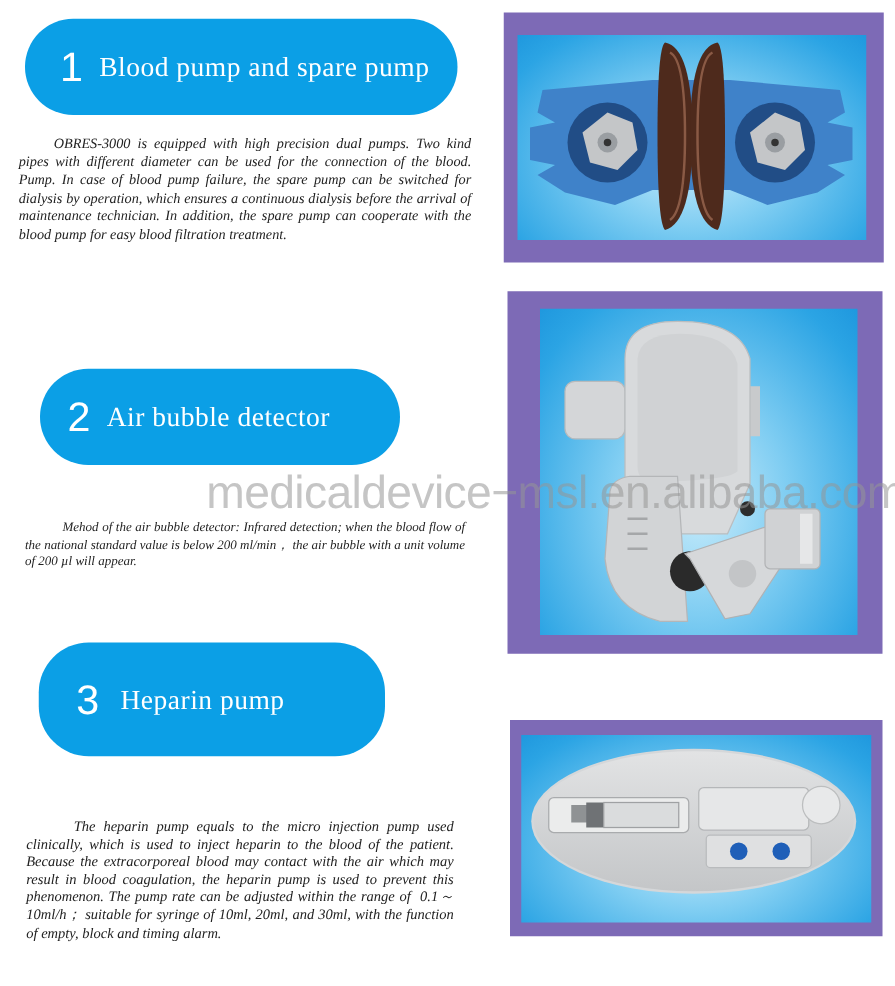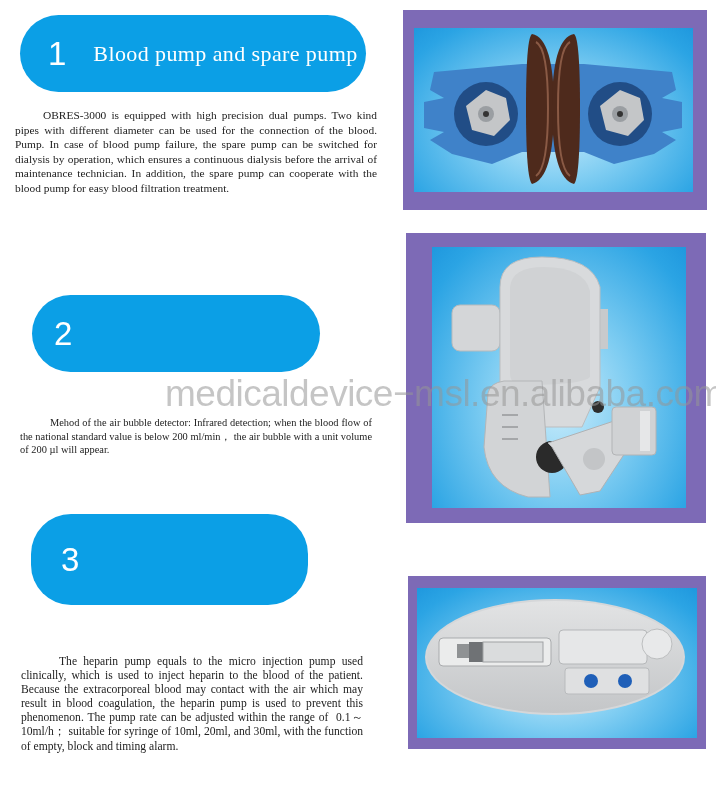--- a/index.html
+++ b/index.html
@@ -2,24 +2,24 @@
 <html><head>
 <meta charset="utf-8">
 <style>
   html, body { margin:0; padding:0; background:#ffffff; }
   body { width:716px; height:789px; position:relative; overflow:hidden; font-family:"Liberation Serif", serif; }
   .pill {
     position:absolute; background:#0b9fe6; border-radius:40px;
     display:flex; align-items:center; color:#ffffff; box-sizing:border-box;
   }
   .pill .num { font-family:"Liberation Sans", sans-serif; font-size:33px; line-height:1; }
-  .pill .title { font-family:"Liberation Serif", serif; font-size:22px; letter-spacing:0.4px; margin-left:27px; }
+  .pill .title { font-family:"Liberation Serif", serif; font-size:22px; letter-spacing:0.4px; margin-left:13px; }
   .para {
     position:absolute; color:#222; font-family:"Liberation Serif", serif;
-    text-align:justify; text-align-last:left; margin:0;
+    text-align:justify; text-align-last:left; margin:0;font-style:italic;
   }
   .frame { position:absolute; background:#7d6ab6; }
   .inner {
     position:absolute;
     background: radial-gradient(ellipse at 50% 60%, #c9ecfb 0%, #7fcdf2 40%, #2ba4e4 85%, #1f98de 100%);
     overflow:hidden;
   }
   .watermark {
     position:absolute; left:165px; top:373px;
     font-family:"Liberation Sans", sans-serif; font-size:37px; letter-spacing:-0.5px;
@@ -50,20 +50,21 @@
       <path d="M118 6 Q140 10 140 80 Q140 150 118 156 Q112 150 112 80 Q112 10 118 6 Z" fill="#4e2a1c"></path>
       <path d="M160 6 Q138 10 138 80 Q138 150 160 156 Q166 150 166 80 Q166 10 160 6 Z" fill="#4e2a1c"></path>
       <path d="M122 14 Q134 20 134 80 Q134 140 122 148" stroke="#8a5a45" stroke-width="2" fill="none"></path>
       <path d="M156 14 Q144 20 144 80 Q144 140 156 148" stroke="#8a5a45" stroke-width="2" fill="none"></path>
     </svg>
   </div>
 </div>
 
 <div class="pill" style="left:32px; top:295px; width:288px; height:77px; padding-left:22px;">
   <span class="num">2</span>
+  <span class="title">Air bubble detector</span>
 </div>
 <p class="para" style="left:20px; top:416px; width:352px; font-size:10.4px; line-height:13.5px; text-indent:30px;">Mehod of the air bubble detector: Infrared detection; when the blood flow of the national standard value is below 200 ml/min， the air bubble with a unit volume of 200 µl will appear.</p>
 
 <div class="frame" style="left:406px; top:233px; width:300px; height:290px;">
   <div class="inner" style="left:26px; top:14px; width:254px; height:261px;">
     <svg width="254" height="261" viewBox="0 0 254 261">
       <rect x="20" y="58" width="48" height="46" rx="8" fill="#d4d6d8" stroke="#b8babc"></rect>
       <rect x="160" y="62" width="16" height="40" fill="#c8cacc"></rect>
       <path d="M68 40 Q68 10 110 10 Q160 10 168 40 L168 140 L150 180 L68 180 Z" fill="#d8dadc" stroke="#bbbdbf"></path>
       <path d="M78 40 Q80 20 112 20 Q152 20 158 44 L158 130 Q150 138 90 138 Q78 138 78 126 Z" fill="#d0d2d4"></path>
@@ -76,20 +77,21 @@
       <circle cx="162" cy="212" r="11" fill="#c3c5c7"></circle>
       <circle cx="166" cy="160" r="6" fill="#2d2d2d"></circle>
       <rect x="180" y="160" width="44" height="48" rx="4" fill="#d0d2d4" stroke="#b2b4b6"></rect>
       <rect x="208" y="164" width="10" height="40" fill="#e6e7e8"></rect>
     </svg>
   </div>
 </div>
 
 <div class="pill" style="left:31px; top:514px; width:277px; height:91px; padding-left:30px;">
   <span class="num">3</span>
+  <span class="title" style="margin-left:17px;">Heparin pump</span>
 </div>
 <p class="para" style="left:21px; top:655px; width:342px; font-size:11.6px; line-height:14.1px; text-indent:38px;">The heparin pump equals to the micro injection pump used clinically, which is used to inject heparin to the blood of the patient. Because the extracorporeal blood may contact with the air which may result in blood coagulation, the heparin pump is used to prevent this phenomenon. The pump rate can be adjusted within the range of &nbsp;0.1～10ml/h； suitable for syringe of 10ml, 20ml, and 30ml, with the function of empty, block and timing alarm.</p>
 
 <div class="frame" style="left:408px; top:576px; width:298px; height:173px;">
   <div class="inner" style="left:9px; top:12px; width:280px; height:150px;">
     <svg width="280" height="150" viewBox="0 0 280 150">
       <ellipse cx="138" cy="69" rx="130" ry="58" fill="#d5d7d9"></ellipse>
       <ellipse cx="138" cy="69" rx="128" ry="56" fill="url(#gS)"></ellipse>
       <defs>
         <linearGradient id="gS" x1="0" y1="0" x2="0" y2="1">

